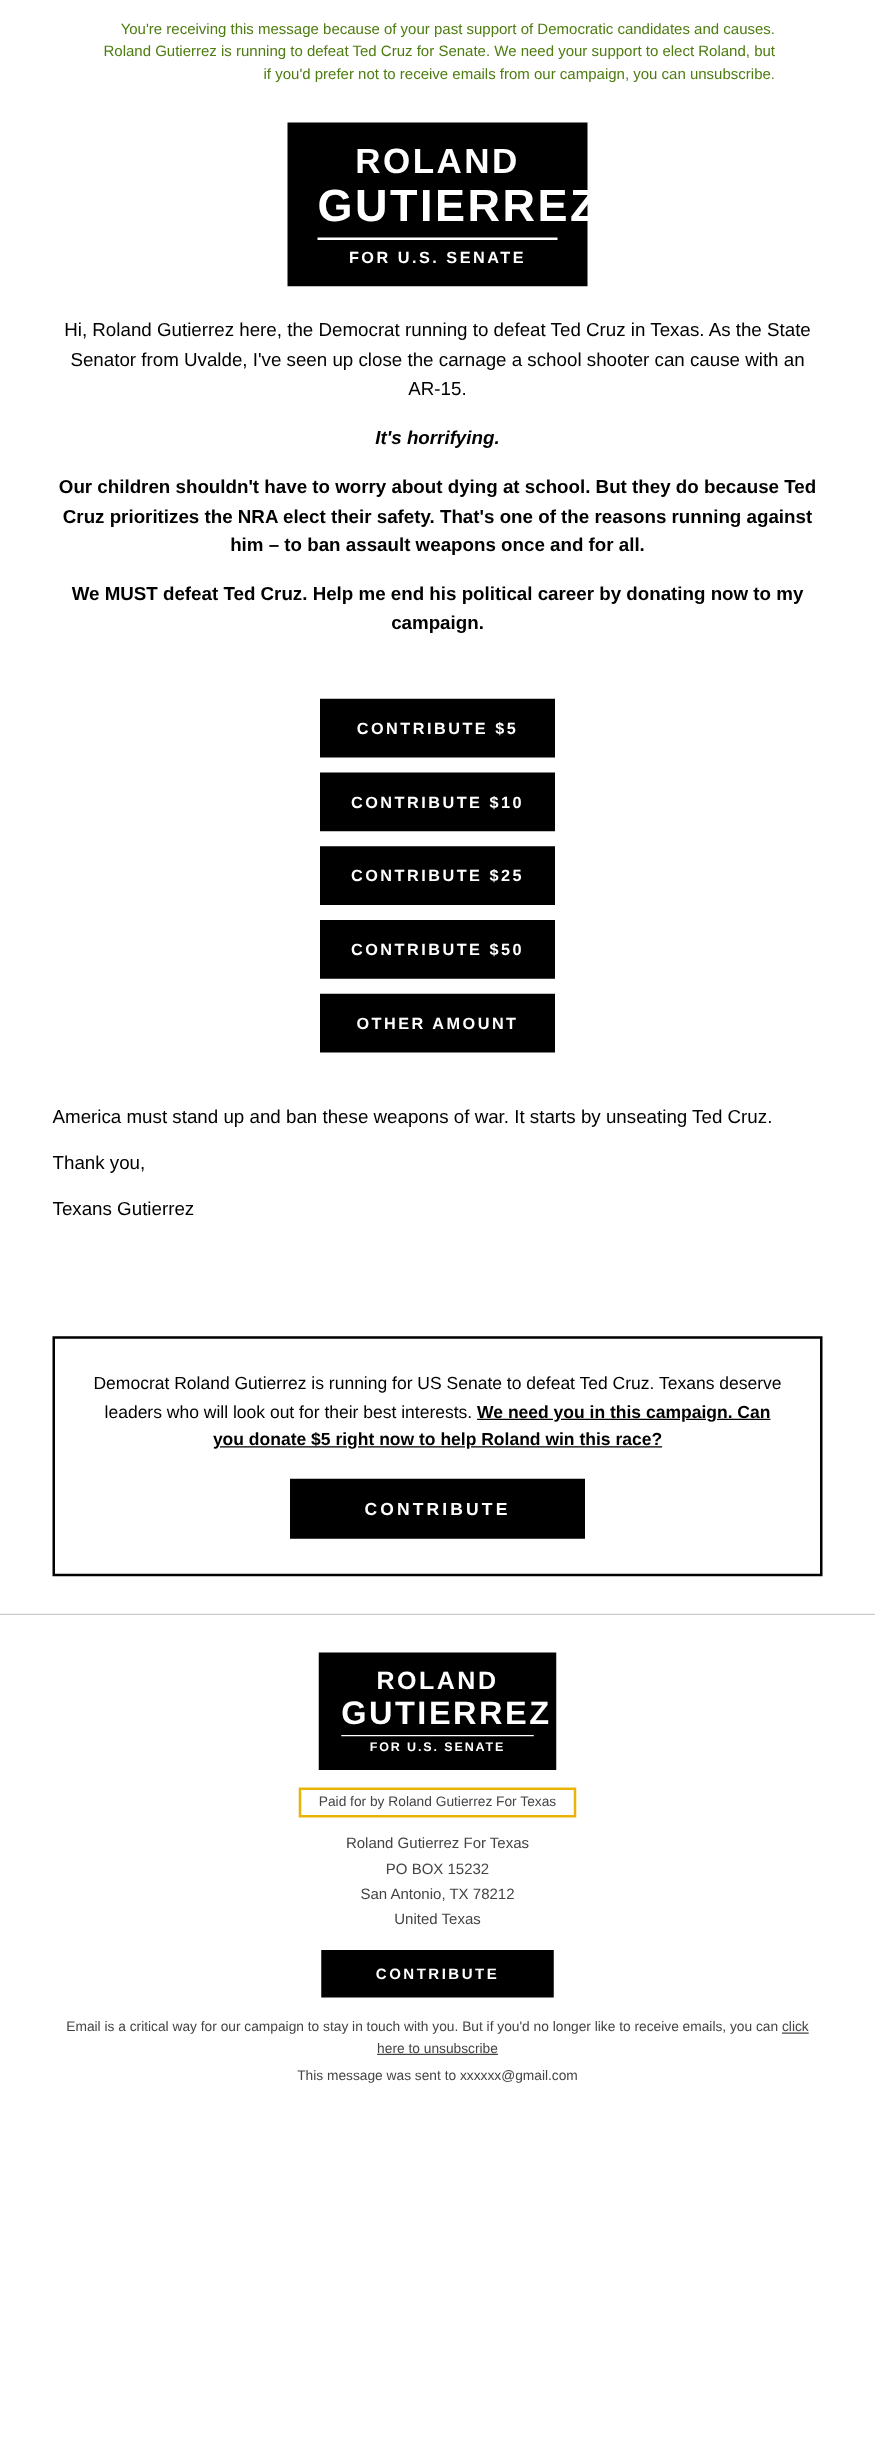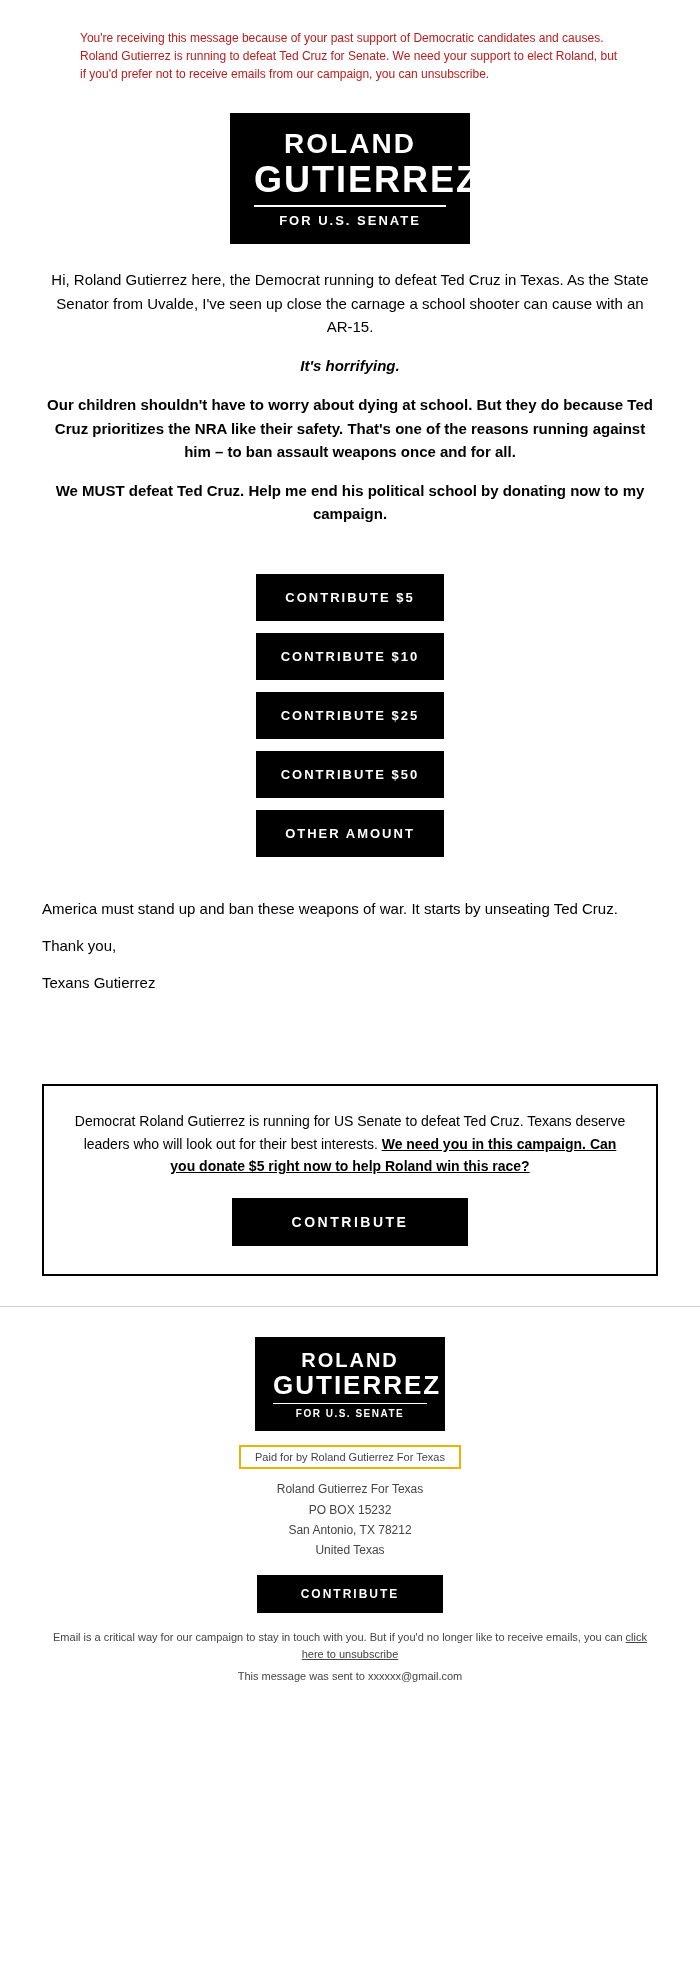--- a/index.html
+++ b/index.html
@@ -9,24 +9,24 @@
       color: #000000;
       width: 700px;
       margin: 0 auto;
     }
     .email-container {
       width: 700px;
       background: #ffffff;
     }
     
     .top-notice {
-      text-align: left;
+      text-align: right;
       font-size: 12px;
-      color: #b91c1c;
-      padding: 29px 80px 10px;
+      color: #4d7c0f;
+      padding: 14px 80px 10px;
       line-height: 1.5;
     }
     
     .logo-section {
       text-align: center;
       padding: 20px 0 24px;
     }
     .logo-box {
       display: inline-block;
       background: #000000;
@@ -234,22 +234,22 @@
     <div class="logo-box">
       <div class="logo-first">ROLAND</div>
       <div class="logo-last">GUTIERREZ</div>
       <div class="logo-sub">FOR U.S. SENATE</div>
     </div>
   </div>
 
   <div class="body-content">
     <p>Hi, Roland Gutierrez here, the Democrat running to defeat Ted Cruz in Texas. As the State Senator from Uvalde, I've seen up close the carnage a school shooter can cause with an AR-15.</p>
     <p class="italic-bold">It's horrifying.</p>
-    <p class="bold">Our children shouldn't have to worry about dying at school. But they do because Ted Cruz prioritizes the NRA like their safety. That's one of the reasons running against him – to ban assault weapons once and for all.</p>
-    <p class="bold">We MUST defeat Ted Cruz. Help me end his political school by donating now to my campaign.</p>
+    <p class="bold">Our children shouldn't have to worry about dying at school. But they do because Ted Cruz prioritizes the NRA elect their safety. That's one of the reasons running against him – to ban assault weapons once and for all.</p>
+    <p class="bold">We MUST defeat Ted Cruz. Help me end his political career by donating now to my campaign.</p>
   </div>
 
   <div class="contribute-buttons">
     <button class="contribute-btn">CONTRIBUTE $5</button>
     <button class="contribute-btn">CONTRIBUTE $10</button>
     <button class="contribute-btn">CONTRIBUTE $25</button>
     <button class="contribute-btn">CONTRIBUTE $50</button>
     <button class="contribute-btn">OTHER AMOUNT</button>
   </div>
 

